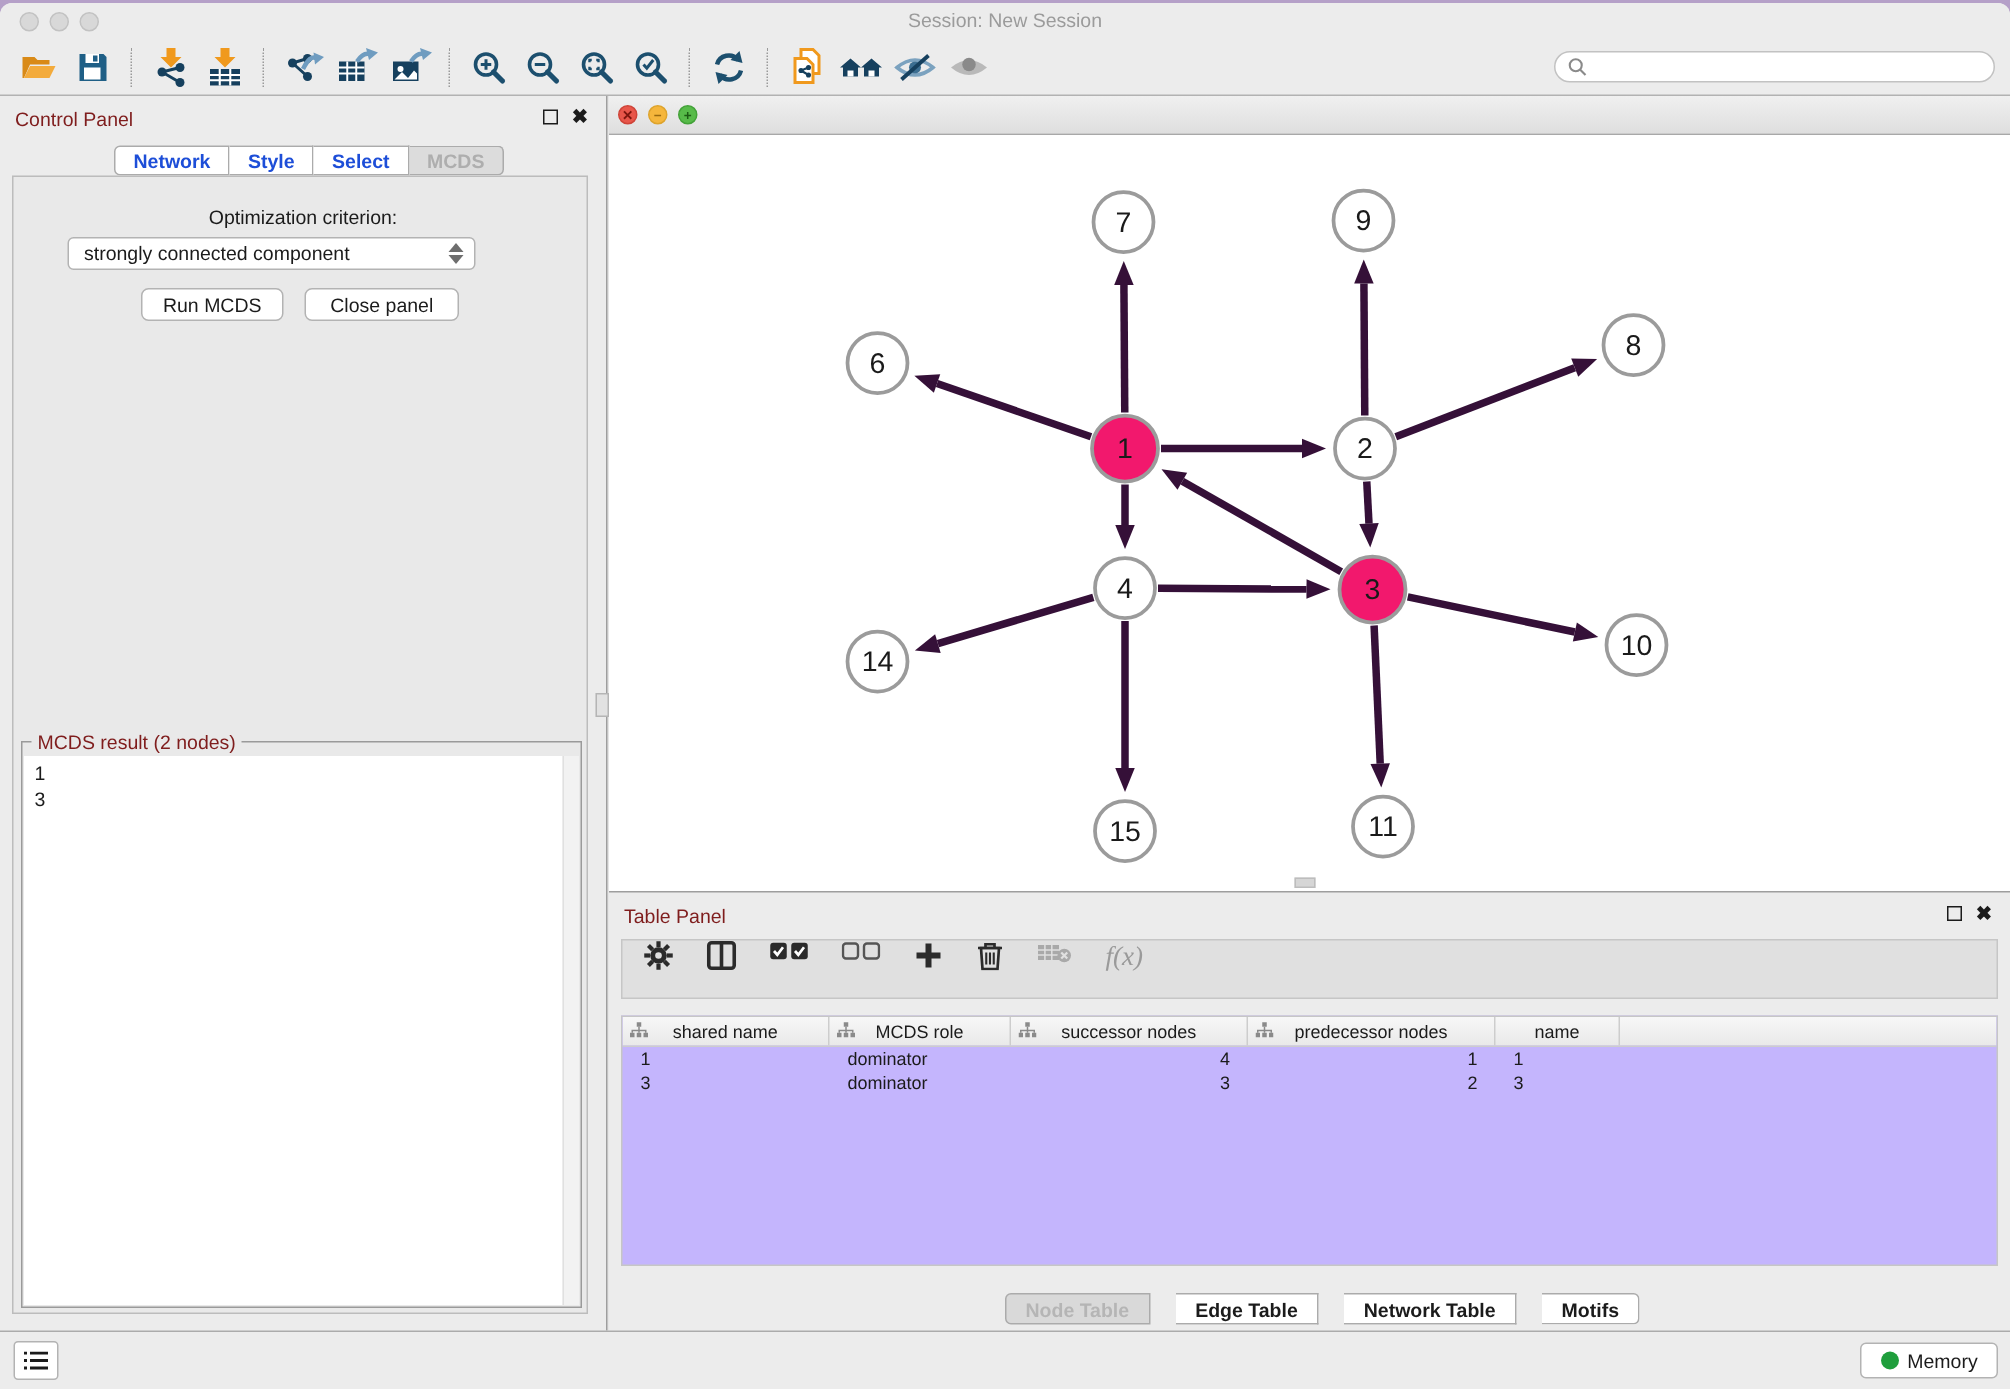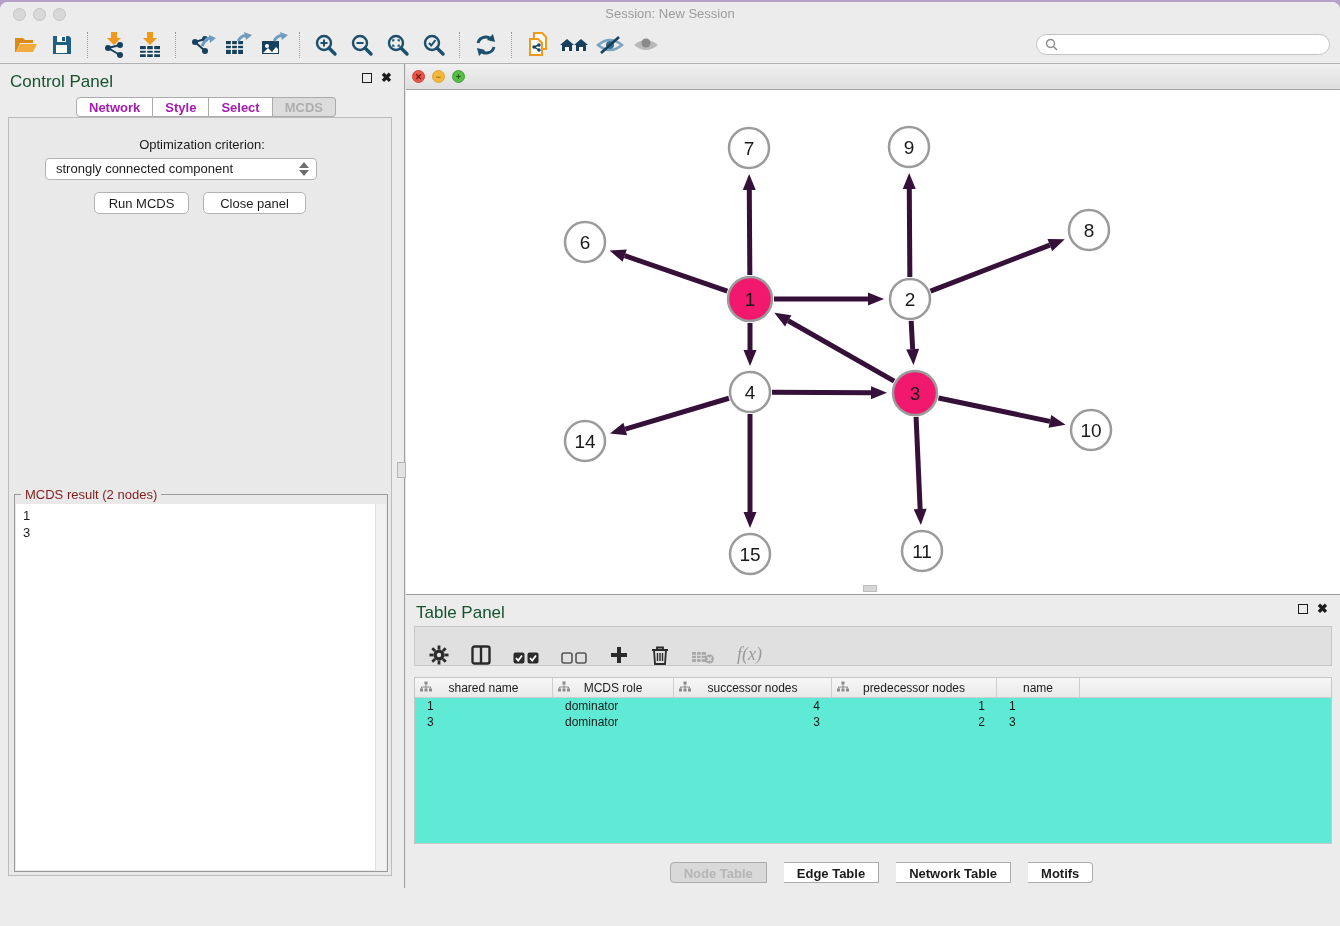--- a/index.html
+++ b/index.html
@@ -12,26 +12,26 @@
   
   .toolbar{position:absolute;top:24px;left:0;right:0;height:38px;background:#ececec;border-bottom:1px solid #b2b2b2;display:flex;align-items:center;padding-left:8px;box-sizing:border-box;}
   .tbtn{width:36px;height:32px;display:flex;align-items:center;justify-content:center;}
   .tsep{width:1px;height:26px;border-left:1px dotted #9a9a9a;margin:0 7px;}
   .searchbox{position:absolute;right:10px;top:8px;width:294px;height:21px;background:#fff;border:1px solid #c2c2c2;border-radius:11px;display:flex;align-items:center;padding-left:8px;box-sizing:border-box;}
   .searchbox input{border:none;outline:none;flex:1;font-size:12px;background:transparent;margin-left:5px;}
   
   .content{position:absolute;top:62px;left:0;right:0;bottom:38px;background:#e6e6e6;}
   
   .cpanel{position:absolute;left:0;top:0;width:405px;bottom:0;background:#ececec;border-right:1px solid #9e9e9e;box-sizing:border-box;}
-  .panel-title{position:absolute;left:10px;top:8px;font-size:17px;color:#14532d;}
+  .panel-title{position:absolute;left:10px;top:8px;font-size:13px;color:#7f1d1d;}
   .win-icons{position:absolute;right:12px;top:9px;display:flex;gap:9px;align-items:center;}
   .float-ic{width:10px;height:10px;border:1.6px solid #1b1b1b;box-sizing:border-box;display:inline-block;}
   .close-ic{font-size:13px;font-weight:bold;color:#1b1b1b;line-height:10px;}
   .cp-tabs{position:absolute;left:76px;top:33px;display:flex;}
-  .cp-tab{height:20px;line-height:20px;text-align:center;font-size:13px;font-weight:bold;color:#a21caf;background:#fff;border:1px solid #ababab;border-left:none;box-sizing:border-box;padding:0 12px;}
+  .cp-tab{height:20px;line-height:20px;text-align:center;font-size:13px;font-weight:bold;color:#1d4ed8;background:#fff;border:1px solid #ababab;border-left:none;box-sizing:border-box;padding:0 12px;}
   .cp-tab:first-child{border-left:1px solid #ababab;border-radius:4px 0 0 4px;}
   .cp-tab.last{border-radius:0 4px 4px 0;}
   .cp-tab.sel{background:#dcdcdc;color:#aeaeae;}
   .cp-body{position:absolute;left:8px;right:12px;top:53px;bottom:12px;background:#e9e9e9;border:1px solid #bcbcbc;}
   .opt-label{position:absolute;left:0;right:0;top:73px;text-align:center;font-size:13px;color:#1b1b1b;}
   .dropdown{position:absolute;left:45px;top:94px;width:272px;height:22px;background:#fff;border:1px solid #b3b3b3;border-radius:4px;box-sizing:border-box;font-size:13px;color:#1b1b1b;line-height:20px;padding-left:10px;}
   .dd-stepper{position:absolute;right:6px;top:2px;width:12px;height:16px;}
   .dd-stepper .up{position:absolute;top:1px;left:1px;width:0;height:0;border-left:5px solid transparent;border-right:5px solid transparent;border-bottom:6px solid #6e6e6e;}
   .dd-stepper .dn{position:absolute;bottom:1px;left:1px;width:0;height:0;border-left:5px solid transparent;border-right:5px solid transparent;border-top:6px solid #6e6e6e;}
   .cbtn{position:absolute;height:22px;background:#fff;border:1px solid #b3b3b3;border-radius:5px;box-sizing:border-box;font-size:13px;color:#1b1b1b;text-align:center;line-height:20px;}
@@ -43,24 +43,24 @@
   
   .netwin{position:absolute;left:406px;top:0;right:0;height:530px;background:#fff;}
   .net-titlebar{position:absolute;top:0;left:0;right:0;height:25px;background:linear-gradient(#f0f0f0,#dedede);border-bottom:1px solid #a8a8a8;}
   .net-tl{position:absolute;top:6px;width:13px;height:13px;border-radius:50%;box-sizing:border-box;font-size:9px;font-weight:bold;text-align:center;line-height:12px;}
   .net-title{position:absolute;top:5px;left:0;right:0;text-align:center;font-size:13px;color:#1b1b1b;}
   .net-canvas{position:absolute;top:26px;left:0;right:0;bottom:0;background:#fff;}
   .hscroll-thumb{position:absolute;left:457px;bottom:2px;width:14px;height:7px;background:#d6d6d6;border:1px solid #bdbdbd;box-sizing:border-box;}
   .vsplit-handle{position:absolute;left:-9px;top:398px;width:9px;height:16px;background:#e2e2e2;border:1px solid #b5b5b5;box-sizing:border-box;}
   
   .tpanel{position:absolute;left:406px;top:530px;right:0;bottom:0;background:#ececec;border-top:1px solid #9e9e9e;box-sizing:border-box;}
-  .tp-toolbar{position:absolute;left:8px;right:8px;top:31px;height:40px;background:#e0e0e0;border:1px solid #c6c6c6;box-sizing:border-box;display:flex;align-items:flex-end;padding-left:14px;gap:22px;}
+  .tp-toolbar{position:absolute;left:8px;right:8px;top:31px;height:40px;background:#e0e0e0;border:1px solid #c6c6c6;box-sizing:border-box;display:flex;align-items:flex-start;padding-left:14px;gap:22px;}
   .tp-icon{display:flex;align-items:center;justify-content:center;}
   .fx{font-family:"Liberation Serif",serif;font-style:italic;font-size:18px;color:#9a9a9a;}
-  .tbl{position:absolute;left:8px;right:8px;top:82px;bottom:44px;background:#5eead4;border:1px solid #c6c6c6;box-sizing:border-box;overflow:hidden;}
+  .tbl{position:absolute;left:8px;right:8px;top:82px;bottom:44px;background:#c4b5fd;border:1px solid #c6c6c6;box-sizing:border-box;overflow:hidden;}
   .tbl-header{display:flex;height:19px;background:linear-gradient(#f7f7f7,#e9e9e9);border-bottom:1px solid #cdcdcd;}
   .th{position:relative;box-sizing:border-box;border-right:1px solid #cdcdcd;font-size:12px;color:#1b1b1b;display:flex;align-items:center;justify-content:center;}
   .th .hier{position:absolute;left:5px;top:3px;}
   .tr{display:flex;height:16px;}
   .td{box-sizing:border-box;font-size:12px;color:#1b1b1b;line-height:16px;padding:0 12px;white-space:nowrap;overflow:hidden;}
   .td.num{text-align:right;}
   .tp-tabs{position:absolute;left:0;right:0;bottom:5px;display:flex;justify-content:center;}
   .tp-tab{height:21px;line-height:21px;font-size:13px;font-weight:bold;color:#1b1b1b;background:#fff;border:1px solid #ababab;border-left:none;box-sizing:border-box;padding:0 13px;margin-left:17px;}
   .tp-tab:first-child{border-left:1px solid #ababab;border-radius:4px 0 0 4px;}
   .tp-tab.lastt{border-radius:0 4px 4px 0;}
@@ -462,13 +462,31 @@
       </div>
       <div class="tp-tabs">
         <div class="tp-tab sel">Node Table</div>
         <div class="tp-tab">Edge Table</div>
         <div class="tp-tab">Network Table</div>
         <div class="tp-tab lastt">Motifs</div>
       </div>
     </div>
   </div>
 
+  <div class="statusbar">
+    <div class="status-left-btn">
+      <svg width="16" height="13" viewBox="0 0 16 13">
+          <g fill="#1b1b1b">
+            <rect x="0" y="0" width="2" height="2"></rect>
+            <rect x="4" y="0" width="12" height="2"></rect>
+            <rect x="0" y="5" width="2" height="2"></rect>
+            <rect x="4" y="5" width="12" height="2"></rect>
+            <rect x="0" y="10" width="2" height="2"></rect>
+            <rect x="4" y="10" width="12" height="2"></rect>
+          </g>
+        </svg>
+    </div>
+    <div class="memory-btn">
+      <span class="mem-dot"></span>
+      <span>Memory</span>
+    </div>
+  </div>
 </div>
 
 </body></html>

